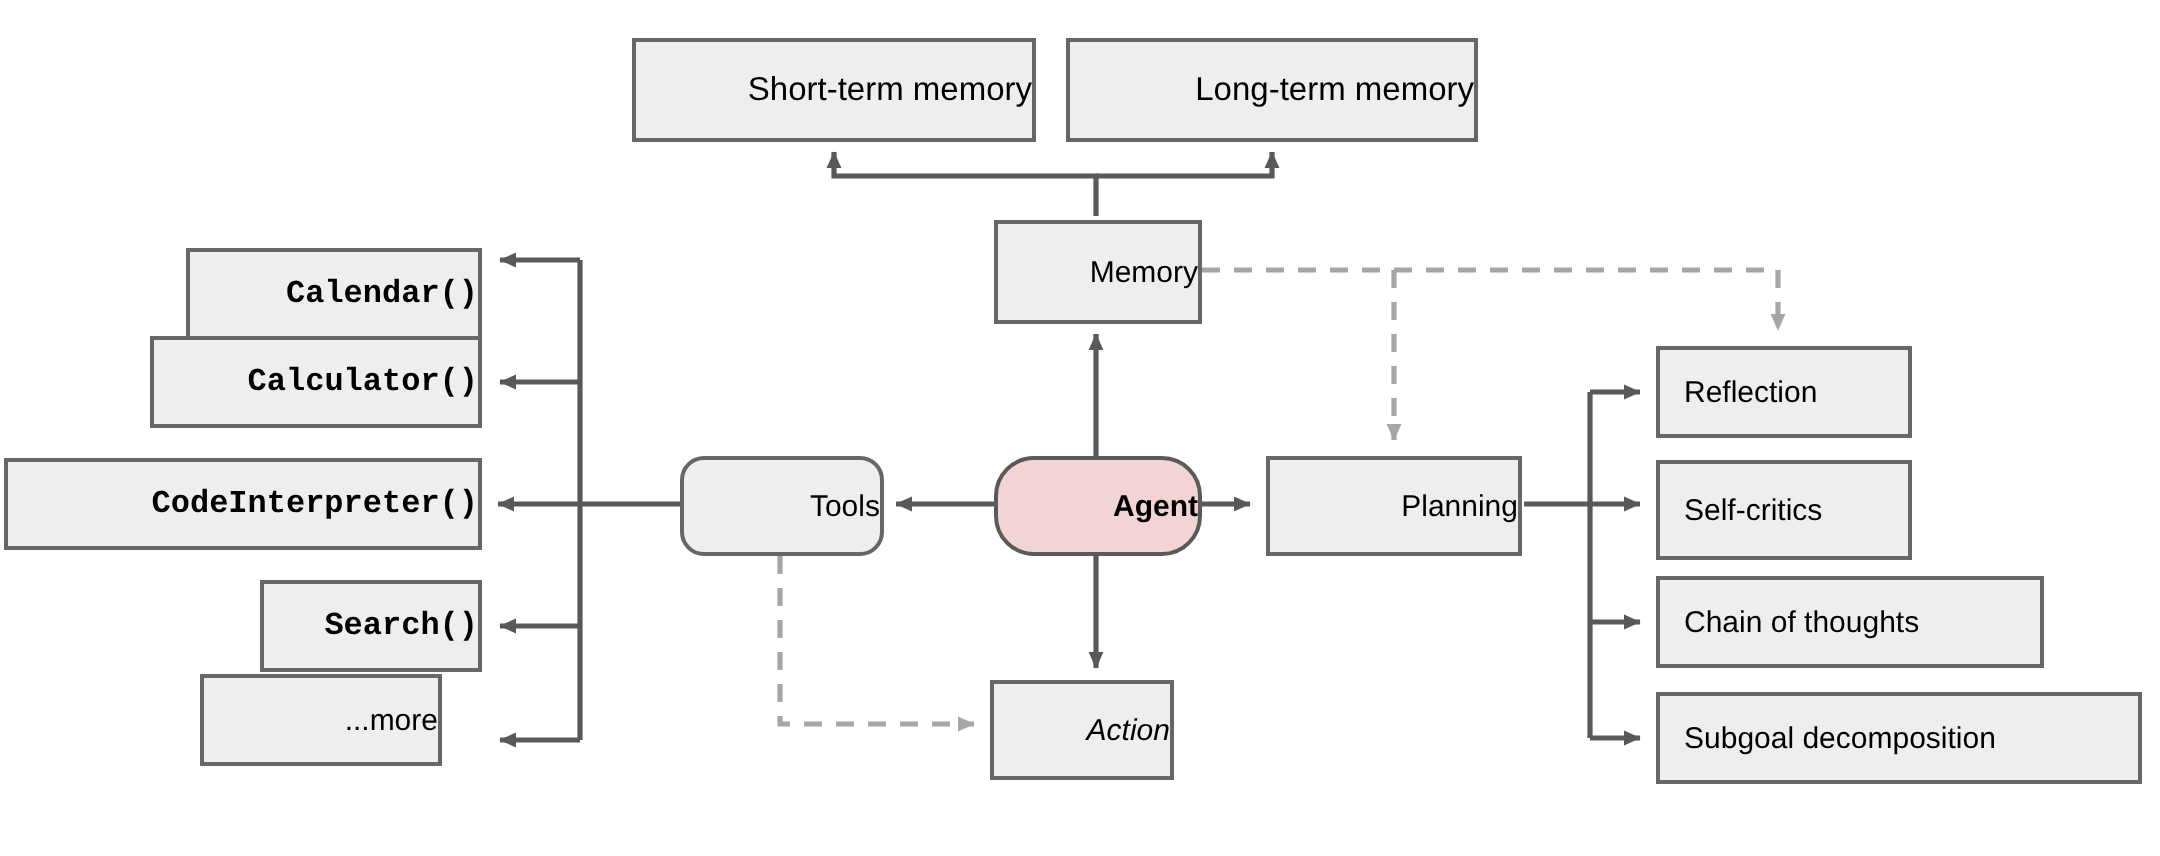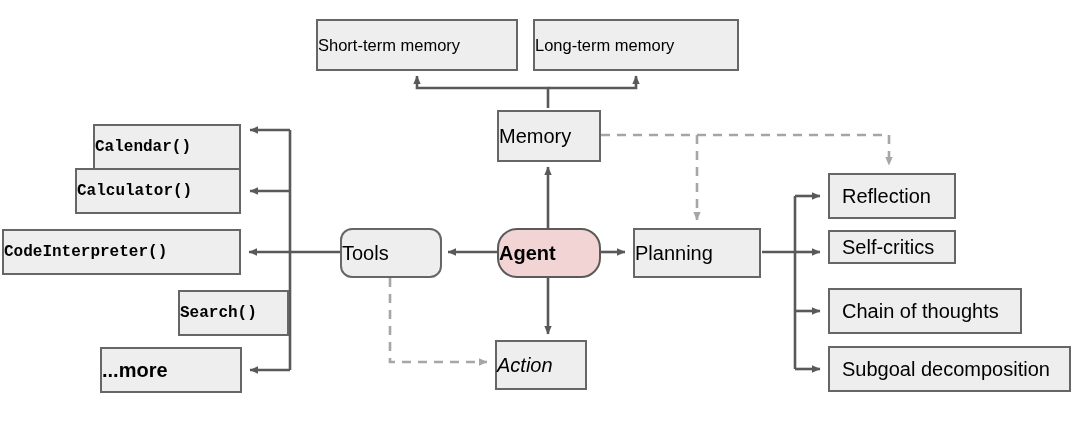--- a/index.html
+++ b/index.html
@@ -23,26 +23,26 @@
     pointer-events: none;
   }
   .node {
     position: absolute;
     box-sizing: border-box;
     background: #eeeeee;
     border: 2px solid #666666;
     display: flex;
     align-items: center;
     color: #000000;
-    font-size: 20px;
+    font-size: 15px;
     line-height: 1;
     white-space: nowrap;
     z-index: 2;
   }
-  .node.center-text { justify-content: flex-start; }
+  .node.center-text { justify-content: flex-end; padding-left: 19px; }
   .node.left-text   { justify-content: flex-start; padding-left: 12px; align-items: center; }
   .node.mono {
     font-family: "Liberation Mono", "DejaVu Sans Mono", monospace;
     font-weight: bold;
     font-size: 16px;
     letter-spacing: 0px;
   }
   .node.accent {
     background: #f2d4d4;
     border-color: #5a5a5a;
@@ -128,39 +128,39 @@
     <span>Action</span>
   </div>
 
   <div class="node center-text" style="left:633px; top:228px; width:128px; height:50px;">
     <span>Planning</span>
   </div>
 
   <div class="node left-text" style="left:828px; top:173px; width:128px; height:46px;">
     <span>Reflection</span>
   </div>
-  <div class="node left-text" style="left:828px; top:230px; width:128px; height:34px;">
+  <div class="node left-text" style="left:828px; top:230px; width:128px; height:50px;">
     <span>Self-critics</span>
   </div>
   <div class="node left-text" style="left:828px; top:288px; width:194px; height:46px;">
     <span>Chain of thoughts</span>
   </div>
   <div class="node left-text" style="left:828px; top:346px; width:243px; height:46px;">
     <span>Subgoal decomposition</span>
   </div>
 
   <div class="node center-text mono" style="left:93px; top:107px; width:148px; height:46px;margin-top:17px;">
     <span>Calendar()</span>
   </div>
   <div class="node center-text mono" style="left:75px; top:168px; width:166px; height:46px;">
     <span>Calculator()</span>
   </div>
   <div class="node center-text mono" style="left:2px; top:229px; width:239px; height:46px;">
     <span>CodeInterpreter()</span>
   </div>
-  <div class="node center-text mono" style="left:130px; top:290px; width:111px; height:46px;margin-left:48px;">
+  <div class="node center-text mono" style="left:130px; top:290px; width:111px; height:46px;">
     <span>Search()</span>
   </div>
-  <div class="node center-text" style="left:100px; top:347px; width:142px; height:46px;font-weight:bold;">
+  <div class="node center-text" style="left:100px; top:337px; width:121px; height:46px;">
     <span>...more</span>
   </div>
 
 </div>
 
 </body></html>

